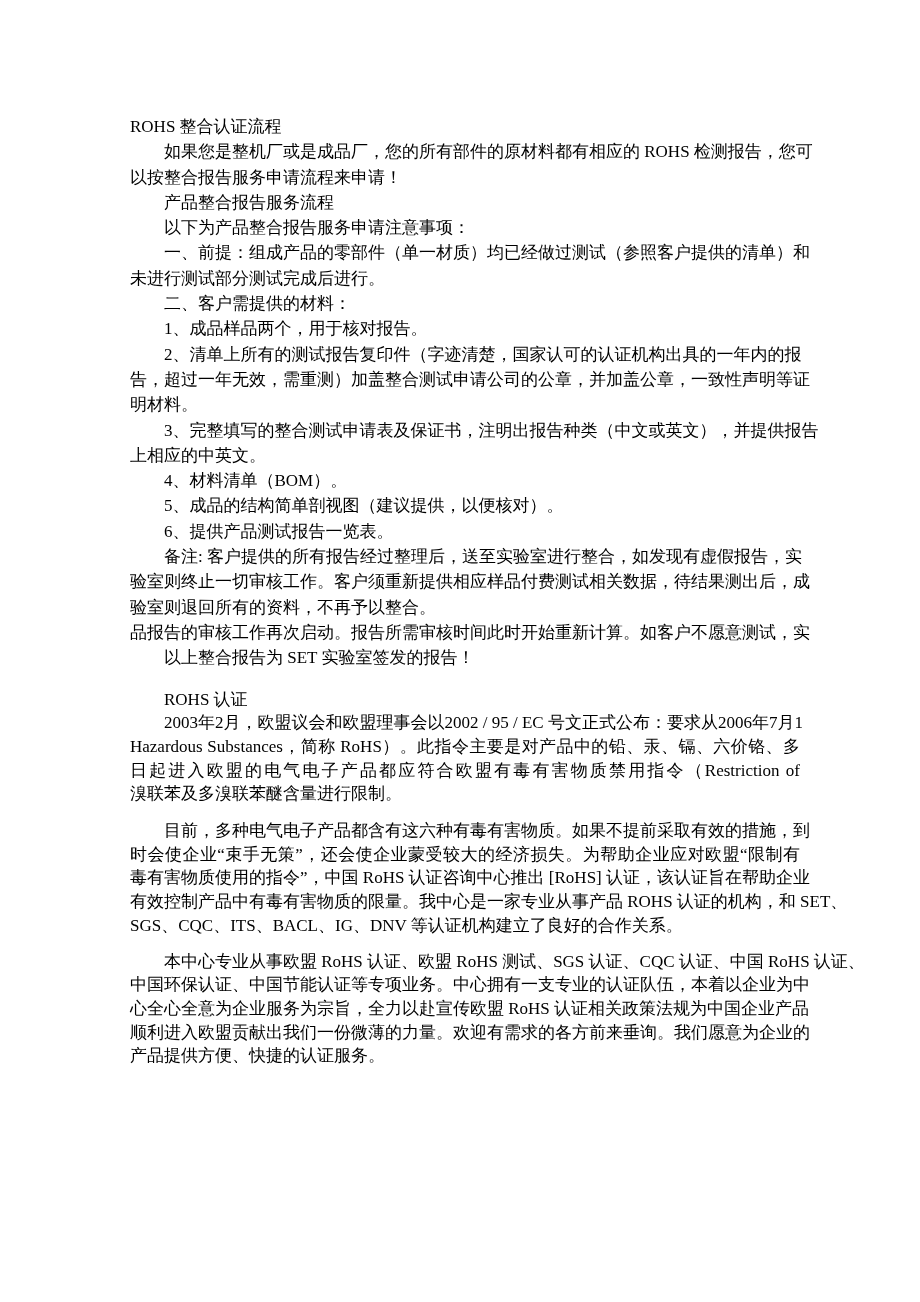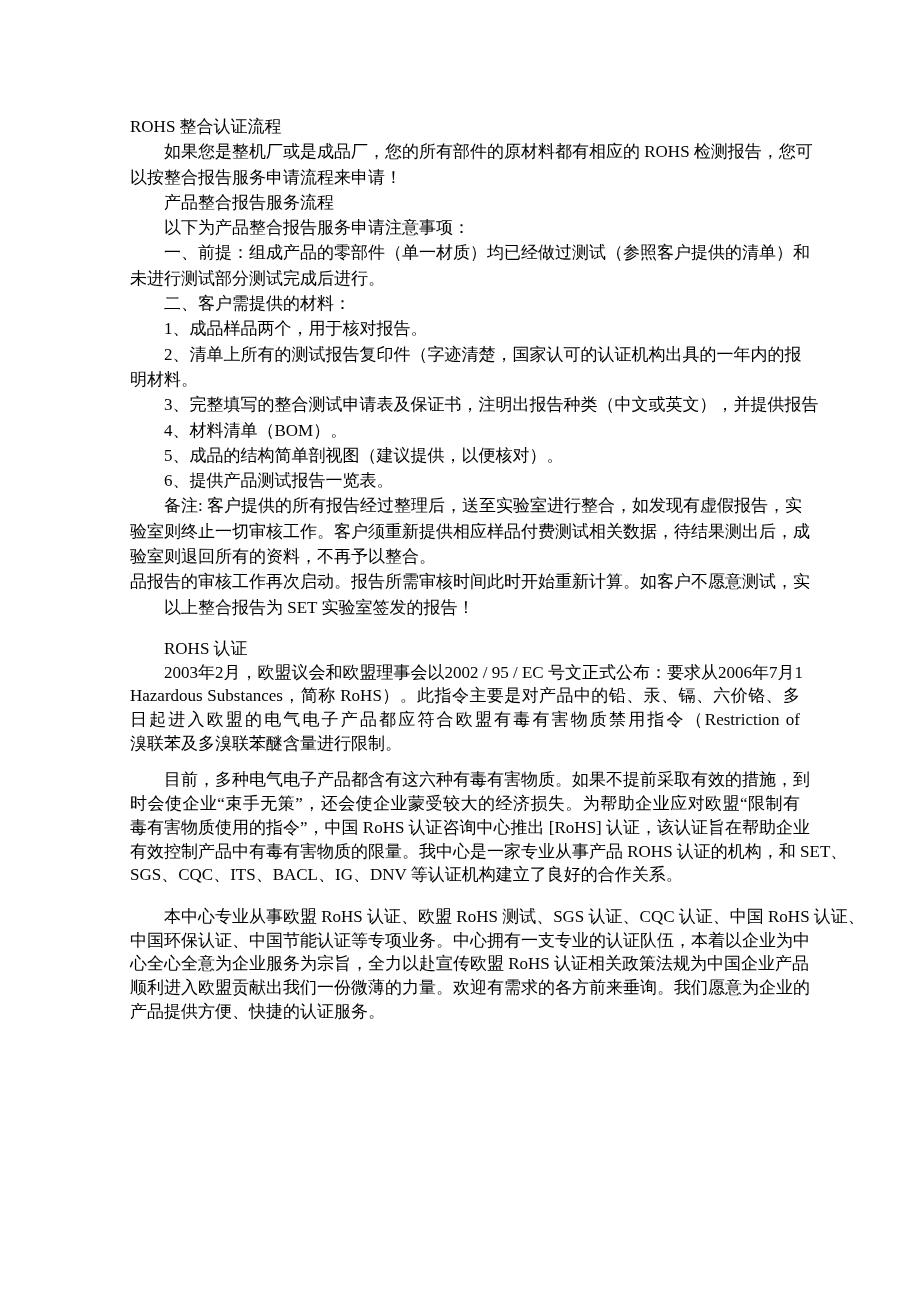--- a/index.html
+++ b/index.html
@@ -38,21 +38,21 @@
     padding-left: 34px;
   }
   .line.full {
     text-align: justify;
     text-align-last: justify;
   }
   
   .s0 { --lh: 25.3px; margin-top: 114px; }
   .s1 { --lh: 23.7px; margin-top: 17px;  }
   .s2 { --lh: 23.7px; margin-top: 13px; }
-  .s3 { --lh: 23.7px; margin-top: 18px; }
+  .s3 { --lh: 23.7px; margin-top: 12px; }
   .s4 {
     --lh: 29px;
     margin-top: 41px;
     width: 735px;
     font-family: "Liberation Sans", "DejaVu Sans", sans-serif;
   }
   .s4 .line { font-size: 19px; }
 </style>
 </head>
 <body>
@@ -63,22 +63,24 @@
         <div class="line">ROHS 整合认证流程</div>
         <div class="line indent full">如果您是整机厂或是成品厂，您的所有部件的原材料都有相应的 ROHS 检测报告，您可</div>
         <div class="line">以按整合报告服务申请流程来申请！</div>
         <div class="line indent">产品整合报告服务流程</div>
         <div class="line indent">以下为产品整合报告服务申请注意事项：</div>
         <div class="line indent full">一、前提：组成产品的零部件（单一材质）均已经做过测试（参照客户提供的清单）和</div>
         <div class="line">未进行测试部分测试完成后进行。</div>
         <div class="line indent">二、客户需提供的材料：</div>
         <div class="line indent">1、成品样品两个，用于核对报告。</div>
         <div class="line indent full">2、清单上所有的测试报告复印件（字迹清楚，国家认可的认证机构出具的一年内的报</div>
+        <div class="line full">告，超过一年无效，需重测）加盖整合测试申请公司的公章，并加盖公章，一致性声明等证</div>
         <div class="line">明材料。</div>
         <div class="line indent full">3、完整填写的整合测试申请表及保证书，注明出报告种类（中文或英文），并提供报告</div>
+        <div class="line">上相应的中英文。</div>
         <div class="line indent">4、材料清单（BOM）。</div>
         <div class="line indent">5、成品的结构简单剖视图（建议提供，以便核对）。</div>
         <div class="line indent">6、提供产品测试报告一览表。</div>
         <div class="line indent full">备注: 客户提供的所有报告经过整理后，送至实验室进行整合，如发现有虚假报告，实</div>
         <div class="line full">验室则终止一切审核工作。客户须重新提供相应样品付费测试相关数据，待结果测出后，成</div>
         <div class="line">验室则退回所有的资料，不再予以整合。</div>
         <div class="line full">品报告的审核工作再次启动。报告所需审核时间此时开始重新计算。如客户不愿意测试，实</div>
         <div class="line indent">以上整合报告为 SET 实验室签发的报告！</div>
       </section>
       <section class="sec s1">

